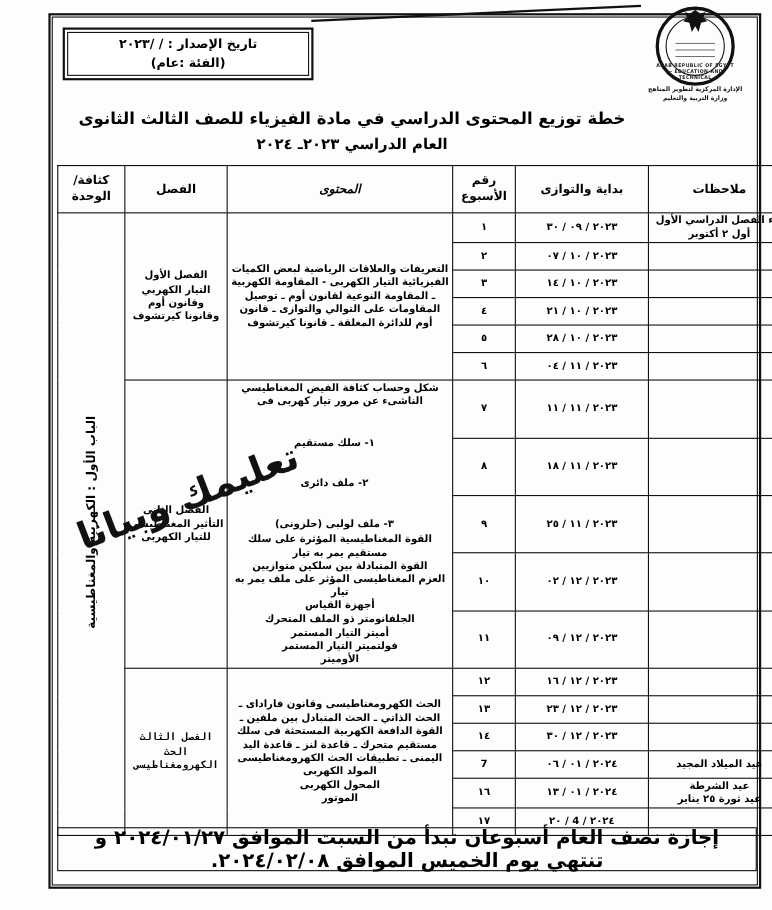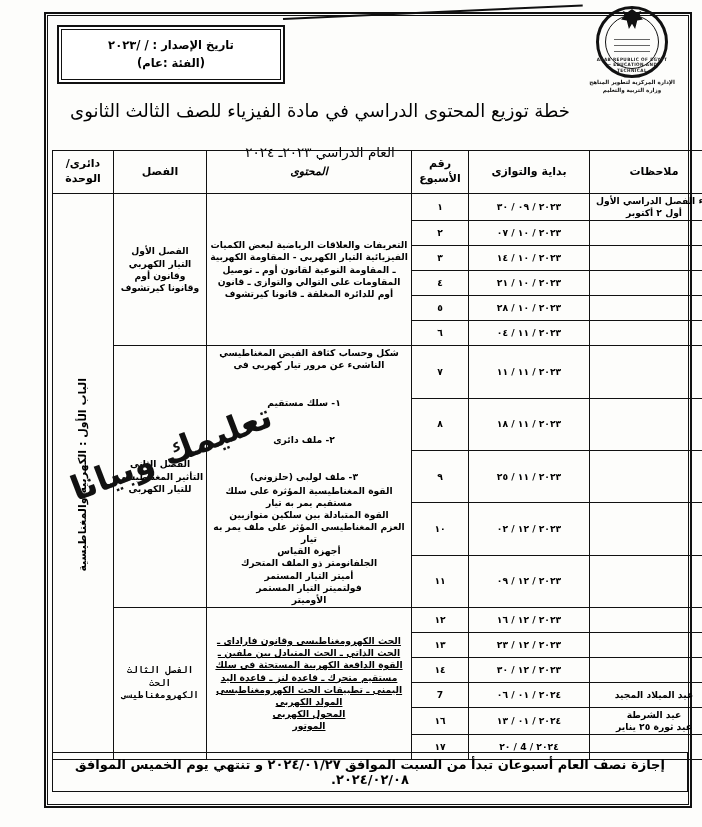--- a/index.html
+++ b/index.html
@@ -36,21 +36,21 @@
     border: 1px solid #111;
     box-sizing: border-box;
   }
 
   
   .issue-box {
     position: absolute;
     left: 57px;
     top: 25px;
     width: 228px;
-    height: 59px;
+    height: 48px;
     border: 2px solid #111;
     box-sizing: border-box;
     display: flex;
     flex-direction: column;
     align-items: center;
     justify-content: center;
     background: #fff;
     z-index: 5;
   }
   .issue-box .inner-rule {
@@ -152,29 +152,29 @@
   
   .title-block {
     position: absolute;
     left: 60px;
     top: 98px;
     width: 520px;
     text-align: center;
     z-index: 3;
   }
   .title-main {
-    font-size: 18px;
-    font-weight: 400;
+    font-size: 15px;
+    font-weight: 700;
     line-height: 1.4;
     white-space: nowrap;
   }
   .title-sub {
     font-size: 13.5px;
-    font-weight: 400;
-    margin-top: 20px;
+    font-weight: 700;
+    margin-top: 3px;
     line-height: 1.4;
   }
 
   
   table.plan {
     position: absolute;
     left: 52px;
     top: 150px;
     width: 636px;
     border-collapse: collapse;
@@ -262,21 +262,21 @@
     left: 52px;
     top: 752px;
     width: 636px;
     height: 40px;
     border: 1.6px solid #111;
     box-sizing: border-box;
     display: flex;
     align-items: center;
     justify-content: center;
     text-align: center;
-    font-size: 13px;
+    font-size: 18px;
     font-weight: 700;
     background: transparent;
     z-index: 3;
     padding: 0 6px;
   }
 
   
   .watermark {
     position: absolute;
     left: 72px;
@@ -326,21 +326,21 @@
   </div>
 
   <table class="plan">
     <thead>
       <tr>
         <th class="c-notes">ملاحظات</th>
         <th class="c-weekstart">بداية والتوازى</th>
         <th class="c-weeknum">رقم الأسبوع</th>
         <th class="c-content">المحتوى</th>
         <th class="c-chapter">الفصل</th>
-        <th class="c-unit">دائرى/الوحدة</th>
+        <th class="c-unit">كثافة/الوحدة</th>
       </tr>
     </thead>
     <tbody>
 
       <tr>
         <td class="note-cell" style="white-space: pre-line;">بدء الفصل الدراسي الأول
 أول ٢ أكتوبر</td>
         <td class="date-cell">٢٠٢٣ / ٠٩ / ٣٠</td>
         <td class="weeknum-cell">١</td>
         <td class="content-cell" rowspan="6">التعريفات والعلاقات الرياضية لبعض الكميات الفيزيائية  التيار الكهربى - المقاومة الكهربية ـ المقاومة النوعية لقانون أوم ـ توصيل المقاومات  على التوالي والتوازى ـ قانون أوم للدائرة المغلقة ـ  قانونا كيرتشوف</td>
@@ -420,21 +420,21 @@
       <tr>
         <td class="note-cell empty"></td>
         <td class="date-cell">٢٠٢٣ / ١٢ / ٠٩</td>
         <td class="weeknum-cell">١١</td>
       </tr>
 
       <tr>
         <td class="note-cell empty"></td>
         <td class="date-cell">٢٠٢٣ / ١٢ / ١٦</td>
         <td class="weeknum-cell">١٢</td>
-        <td class="content-cell" rowspan="6" style="white-space: pre-line; text-decoration: underline;">الحث الكهرومغناطيسى وقانون فاراداى ـ الحث الذاتي ـ الحث المتبادل بين ملفين ـ القوة الدافعة الكهربية المستحثة فى سلك مستقيم متحرك ـ قاعدة لنز ـ قاعدة اليد اليمنى ـ تطبيقات الحث الكهرومغناطيسى
+        <td class="content-cell" rowspan="6" style="white-space: pre-line;">الحث الكهرومغناطيسى وقانون فاراداى ـ الحث الذاتي ـ الحث المتبادل بين ملفين ـ القوة الدافعة الكهربية المستحثة فى سلك مستقيم متحرك ـ قاعدة لنز ـ قاعدة اليد اليمنى ـ تطبيقات الحث الكهرومغناطيسى
 المولد الكهربى
 المحول الكهربى
 الموتور</td>
         <td class="chapter-cell" rowspan="6" style="white-space: pre-line; font-family: Liberation Mono, monospace;">الفصل الثالث
 الحث
 الكهرومغناطيسى</td>
       </tr>
       <tr>
         <td class="note-cell empty"></td>
         <td class="date-cell">٢٠٢٣ / ١٢ / ٢٣</td>

